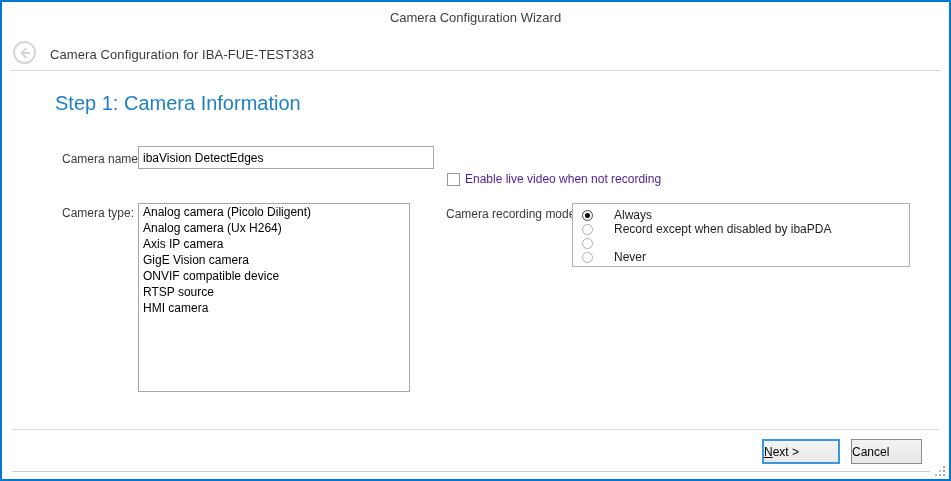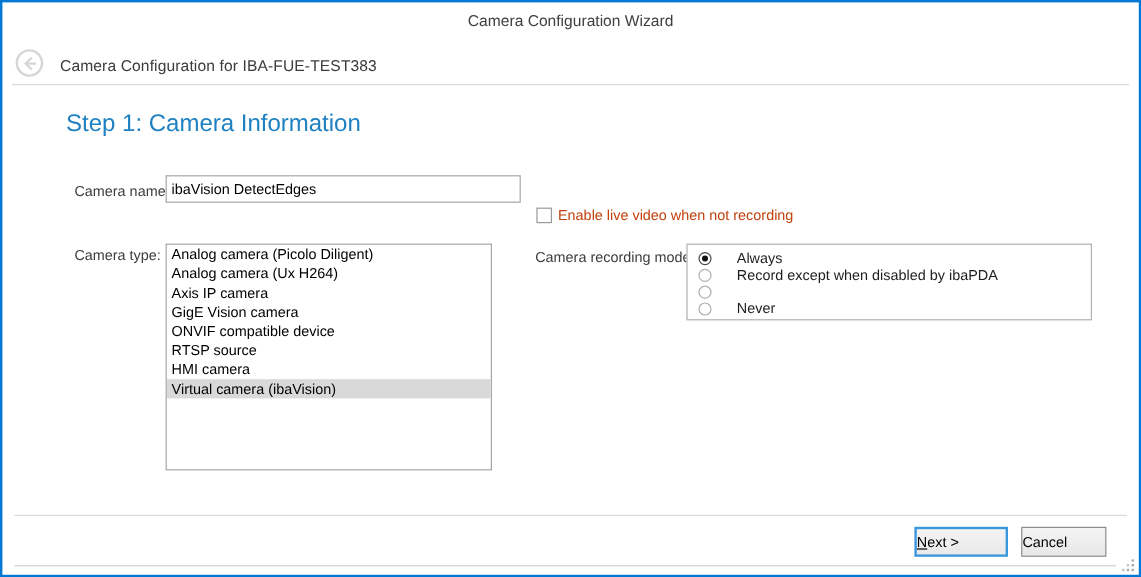--- a/index.html
+++ b/index.html
@@ -85,21 +85,21 @@
     cursor: pointer;
   }
   .checkbox-box {
     width: 13px; height: 13px;
     border: 1px solid #9a9a9a;
     background: #ffffff;
     display: inline-block;
     margin-right: 5px;
     flex: 0 0 auto;
   }
-  .checkbox-label { color: #c2410c; }
+  .checkbox-label { color: #4c1d95; }
   .listbox {
     position: absolute;
     left: 136px; top: 201px;
     width: 272px; height: 189px;
     border: 1px solid #a6a6a6;
     background: #ffffff;
     overflow: hidden;
   }
   .list-item {
     height: 16px;
@@ -201,21 +201,20 @@
 
   <div class="field-label lbl-camera-type">Camera type:</div>
   <div class="listbox">
       <div class="list-item">Analog camera (Picolo Diligent)</div>
       <div class="list-item">Analog camera (Ux H264)</div>
       <div class="list-item">Axis IP camera</div>
       <div class="list-item">GigE Vision camera</div>
       <div class="list-item">ONVIF compatible device</div>
       <div class="list-item">RTSP source</div>
       <div class="list-item">HMI camera</div>
-      <div class="list-item selected">Virtual camera (ibaVision)</div>
     </div>
 
   <div class="field-label lbl-recording-mode">Camera recording mode:</div>
   <div class="groupbox">
       <div class="radio-row">
         <span class="radio-circle checked"></span>
         <span class="radio-label">Always</span>
       </div>
       <div class="radio-row">
         <span class="radio-circle"></span>

